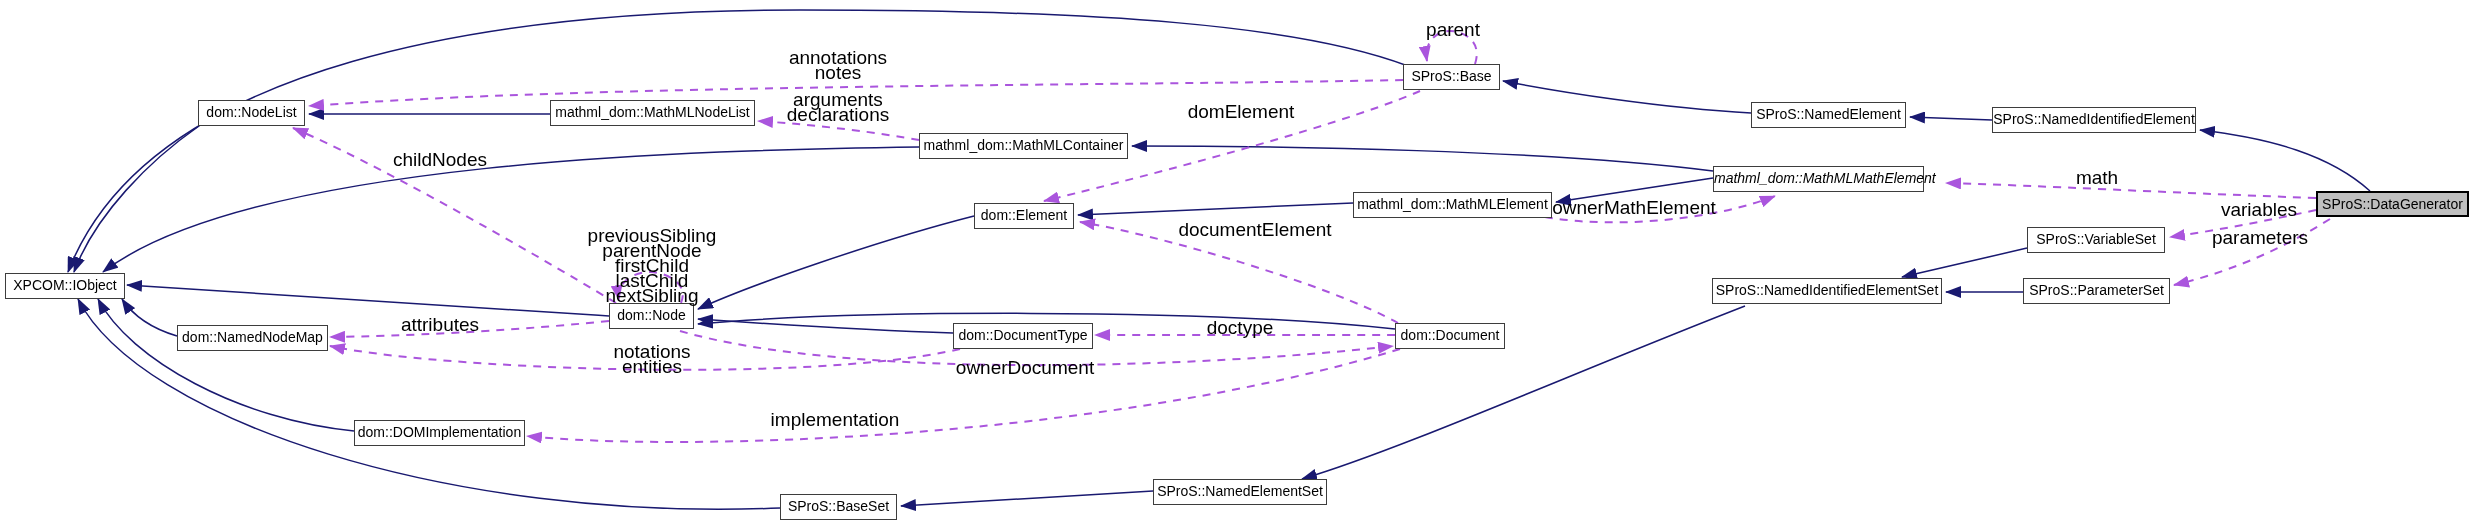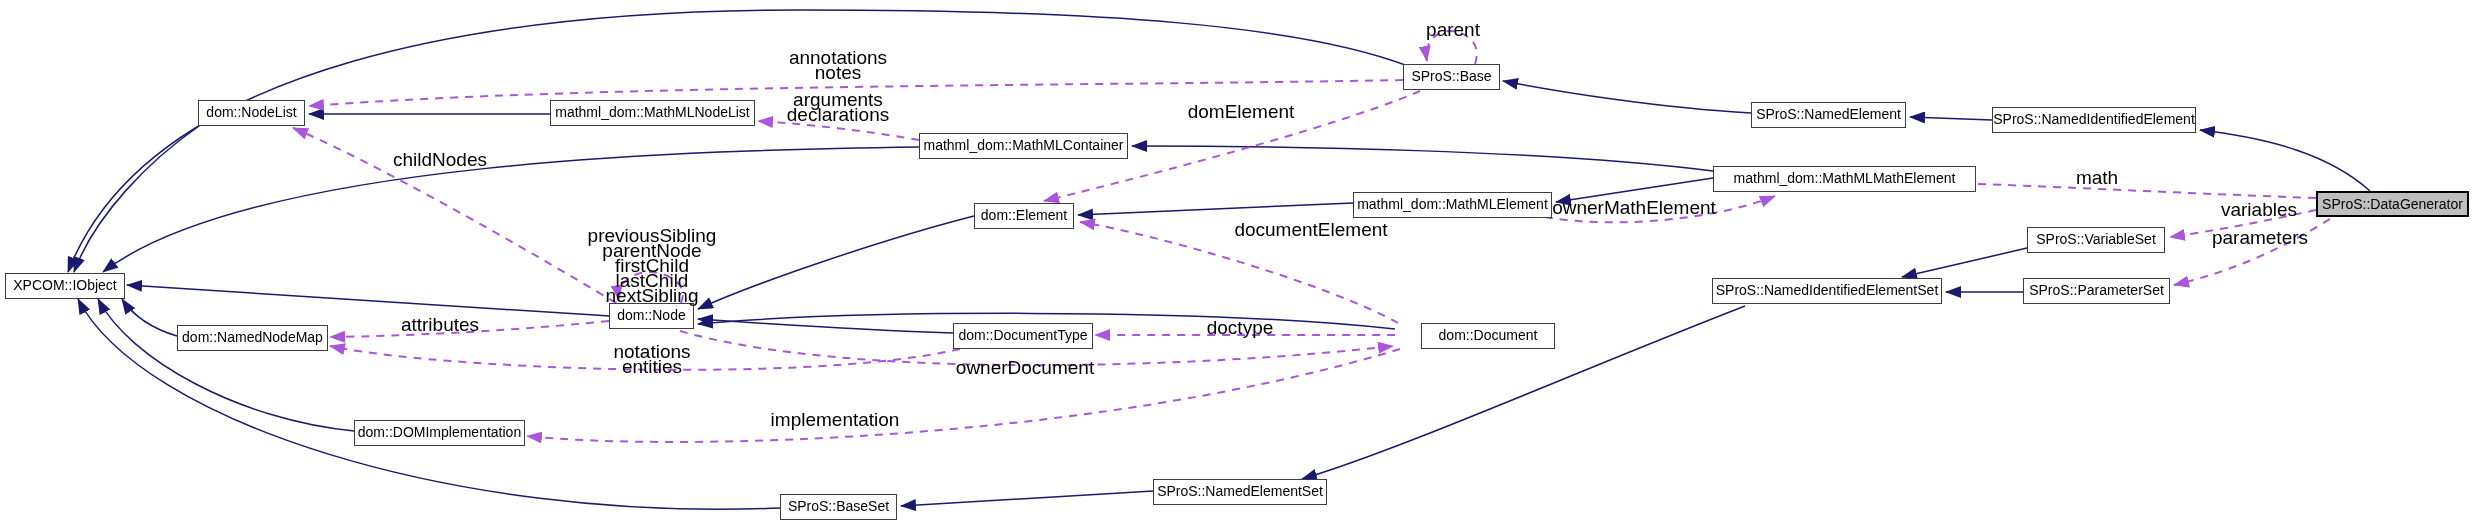--- a/index.html
+++ b/index.html
@@ -88,27 +88,27 @@
 
   <div class="class-node" style="left:5px;top:273px;width:120px;">XPCOM::IObject</div>
   <div class="class-node" style="left:198px;top:100px;width:107px;">dom::NodeList</div>
   <div class="class-node" style="left:550px;top:100px;width:205px;">mathml_dom::MathMLNodeList</div>
   <div class="class-node" style="left:919px;top:133px;width:209px;">mathml_dom::MathMLContainer</div>
   <div class="class-node" style="left:1403px;top:64px;width:97px;">SProS::Base</div>
   <div class="class-node" style="left:1751px;top:102px;width:155px;">SProS::NamedElement</div>
   <div class="class-node" style="left:1992px;top:107px;width:204px;">SProS::NamedIdentifiedElement</div>
   <div class="class-node" style="left:974px;top:203px;width:100px;">dom::Element</div>
   <div class="class-node" style="left:1353px;top:192px;width:199px;">mathml_dom::MathMLElement</div>
-  <div class="class-node" style="left:1713px;top:166px;width:263px;">mathml_dom::MathMLMathElement</div>
+  <div class="class-node" style="left:1713px;top:166px;width:211px;font-style:italic;">mathml_dom::MathMLMathElement</div>
   <div class="class-node highlight" style="left:2316px;top:191px;width:153px;">SProS::DataGenerator</div>
   <div class="class-node" style="left:2027px;top:227px;width:138px;">SProS::VariableSet</div>
   <div class="class-node" style="left:609px;top:303px;width:85px;">dom::Node</div>
   <div class="class-node" style="left:177px;top:325px;width:151px;">dom::NamedNodeMap</div>
   <div class="class-node" style="left:953px;top:323px;width:140px;">dom::DocumentType</div>
-  <div class="class-node" style="left:1395px;top:323px;width:134px;margin-left:26px;">dom::Document</div>
+  <div class="class-node" style="left:1395px;top:323px;width:110px;">dom::Document</div>
   <div class="class-node" style="left:1712px;top:278px;width:230px;">SProS::NamedIdentifiedElementSet</div>
   <div class="class-node" style="left:2023px;top:278px;width:147px;">SProS::ParameterSet</div>
   <div class="class-node" style="left:354px;top:420px;width:171px;">dom::DOMImplementation</div>
   <div class="class-node" style="left:780px;top:494px;width:117px;">SProS::BaseSet</div>
   <div class="class-node" style="left:1153px;top:479px;width:174px;">SProS::NamedElementSet</div>
 
   <div class="edge-label" style="left:838px;top:50px;">annotations
 notes</div>
   <div class="edge-label" style="left:838px;top:92px;">arguments
 declarations</div>
@@ -116,21 +116,21 @@
   <div class="edge-label" style="left:1241px;top:104px;">domElement</div>
   <div class="edge-label" style="left:1453px;top:22px;">parent</div>
   <div class="edge-label" style="left:652px;top:200px;margin-top:28px;">previousSibling
 parentNode
 firstChild
 lastChild
 nextSibling</div>
   <div class="edge-label" style="left:440px;top:307px;margin-top:10px;">attributes</div>
   <div class="edge-label" style="left:652px;top:344px;">notations
 entities</div>
-  <div class="edge-label" style="left:1311px;top:222px;">documentElement</div>
+  <div class="edge-label" style="left:1255px;top:222px;">documentElement</div>
   <div class="edge-label" style="left:1240px;top:320px;">doctype</div>
   <div class="edge-label" style="left:1025px;top:360px;">ownerDocument</div>
   <div class="edge-label" style="left:1634px;top:200px;">ownerMathElement</div>
   <div class="edge-label" style="left:2097px;top:170px;">math</div>
   <div class="edge-label" style="left:2259px;top:202px;">variables</div>
   <div class="edge-label" style="left:2260px;top:230px;">parameters</div>
   <div class="edge-label" style="left:835px;top:412px;">implementation</div>
 
 </div>
 

